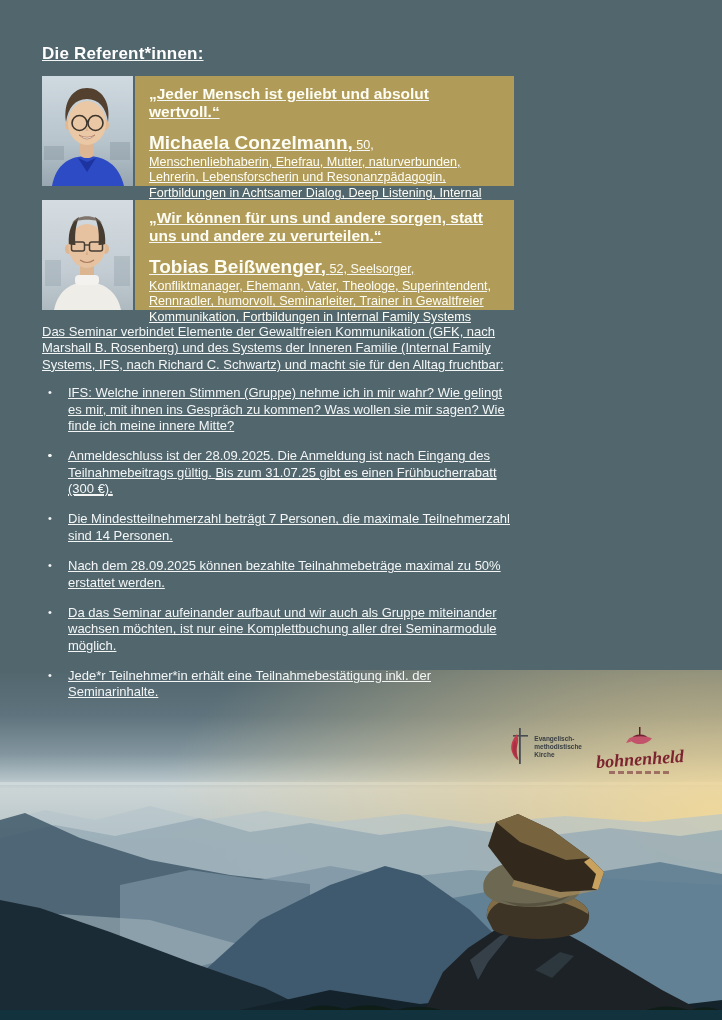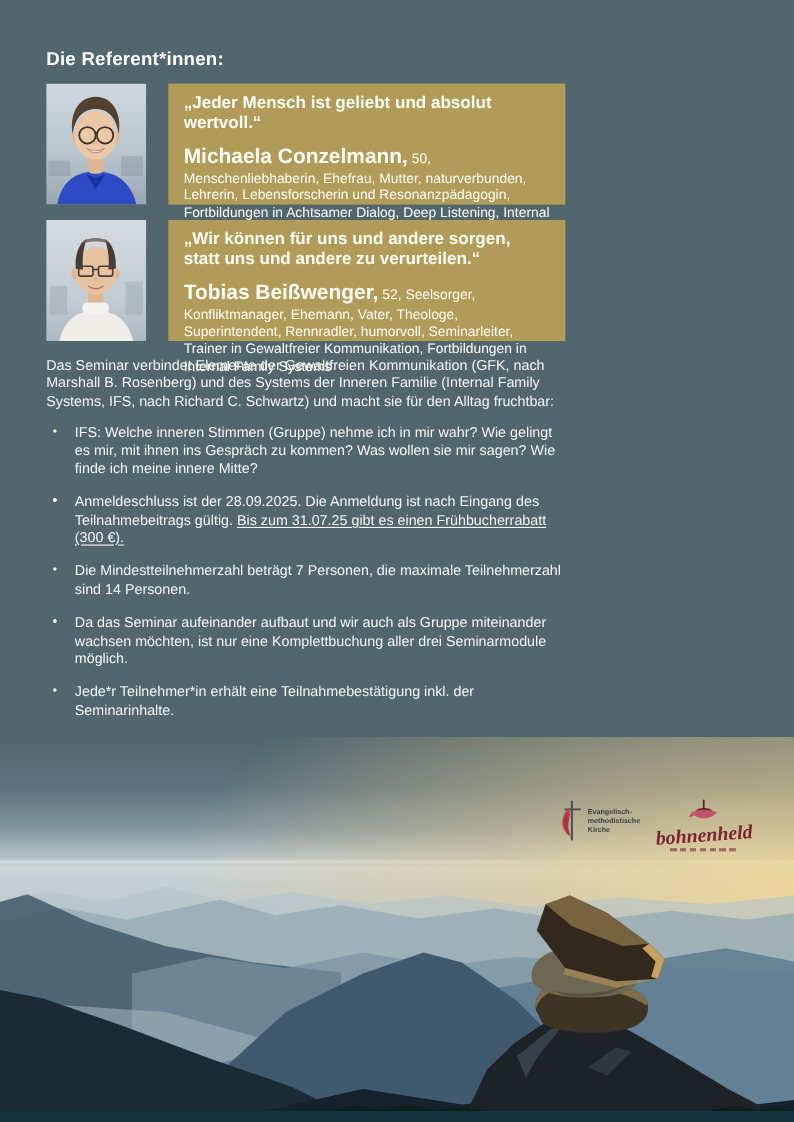--- a/index.html
+++ b/index.html
@@ -3,25 +3,25 @@
 <meta charset="utf-8">
 <style>
   html,body{margin:0;padding:0;background:#33424a;}
   .page{
     position:relative;width:722px;height:1020px;margin:0 auto;
     background:#52666e;overflow:hidden;
     font-family:"Liberation Sans",sans-serif;color:#f3f6f5;
   }
   .landscape{position:absolute;left:0;bottom:0;width:722px;height:350px;z-index:1;}
   .content{position:absolute;left:0;top:0;width:574px;box-sizing:border-box;
-    padding:44px 60px 0 42px;z-index:2;}
+    padding:44px 60px 0 42px;z-index:2;text-decoration:underline;}
   h1.sec,h2.sec{
     font-size:17px;font-weight:bold;color:#ffffff;margin:0 0 12px 0;letter-spacing:.2px;
   }
-  .presenter-row{display:flex;gap:20px;margin-bottom:14px;}
+  .presenter-row{display:flex;gap:2px;margin-bottom:14px;}
   .photo{width:91px;height:110px;flex:none;display:block;}
   .gold-box{background:#b19b58;width:513px;height:110px;box-sizing:border-box;
     padding:9px 14px 8px 14px;color:#fdfdf4;}
   .quote{font-size:15.5px;font-weight:bold;line-height:1.16;}
   .bio{margin-top:10px;font-size:12.6px;line-height:1.25;}
   .bio .name{font-size:19px;font-weight:bold;}
   .intro{margin:0 0 12px 0;font-size:13px;line-height:1.26;max-width:560px;}
   ul.blist{list-style:none;margin:0;padding:0;}
   ul.blist li{position:relative;padding-left:26px;margin-bottom:14px;
     font-size:13px;line-height:1.26;max-width:560px;}
@@ -187,20 +187,21 @@
       <li>
         <span class="marker">•</span>
         <span>Anmeldeschluss ist der 28.09.2025. Die Anmeldung ist nach Eingang des Teilnahmebeitrags gültig. </span><span class="u">Bis zum 31.07.25 gibt es einen Frühbucherrabatt (300 €).</span>
       </li>
       <li>
         <span class="marker">•</span>
         <span>Die Mindestteilnehmerzahl beträgt 7 Personen, die maximale Teilnehmerzahl sind 14 Personen.</span>
       </li>
       <li>
         <span class="marker">•</span>
+        <span>Nach dem 28.09.2025 können bezahlte Teilnahmebeträge maximal zu 50% erstattet werden.</span>
       </li>
       <li>
         <span class="marker">•</span>
         <span>Da das Seminar aufeinander aufbaut und wir auch als Gruppe miteinander wachsen möchten, ist nur eine Komplettbuchung aller drei Seminarmodule möglich.</span>
       </li>
       <li>
         <span class="marker">•</span>
         <span>Jede*r Teilnehmer*in erhält eine Teilnahmebestätigung inkl. der Seminarinhalte.</span>
       </li>
     </ul>

